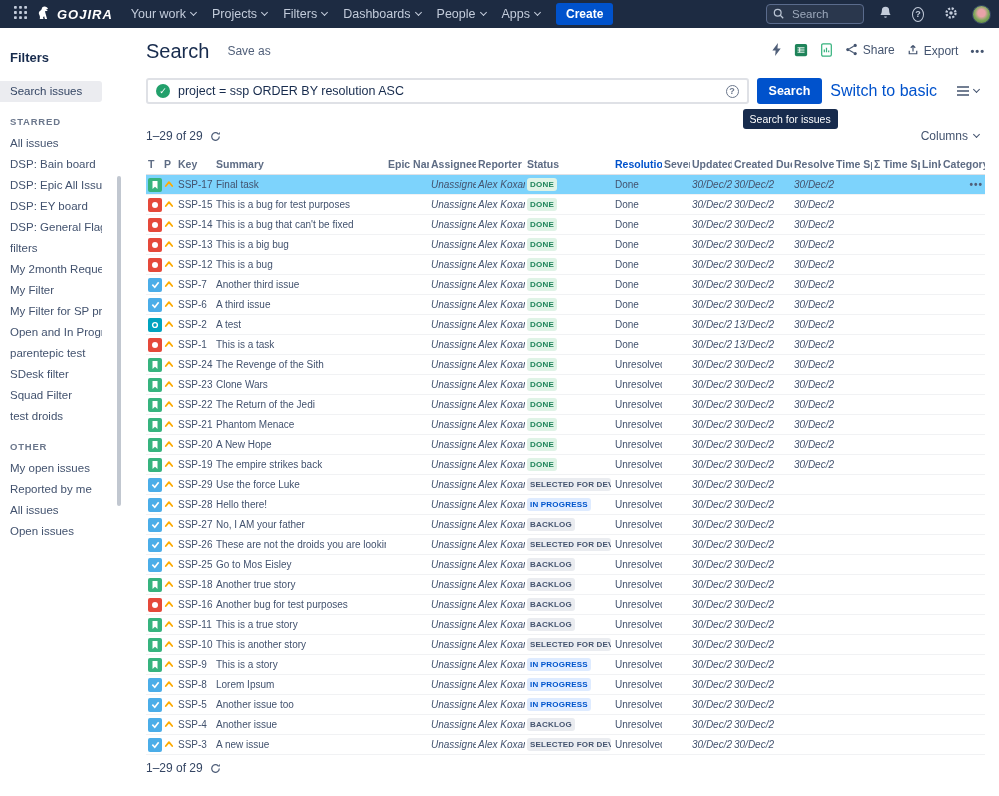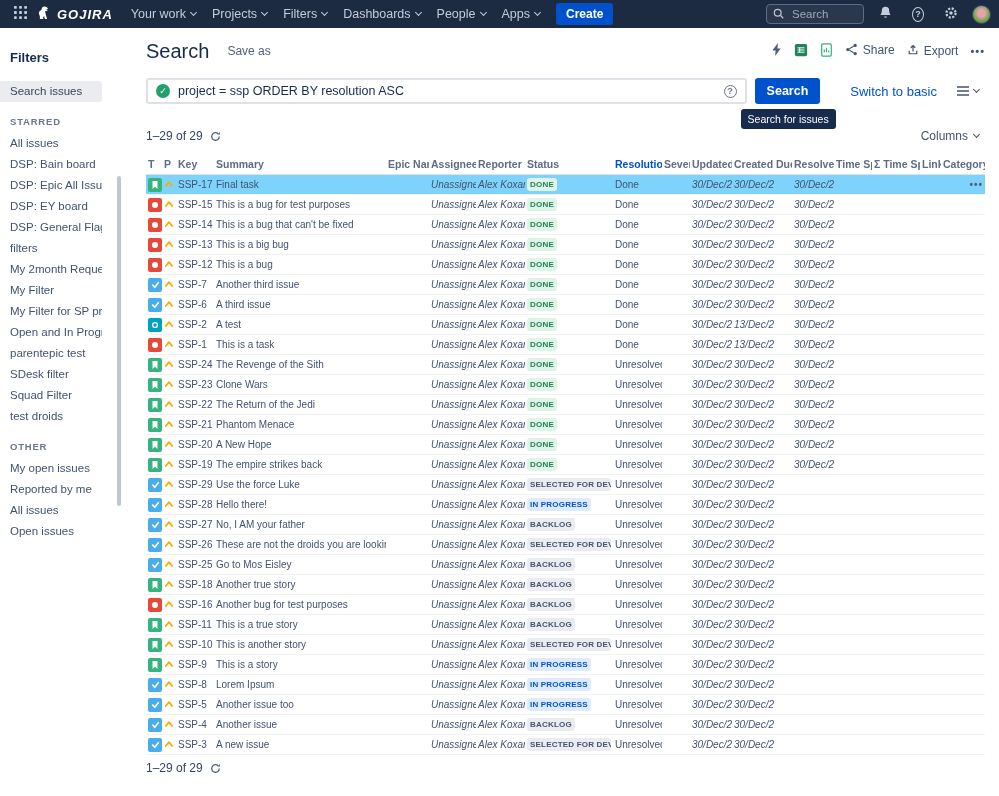--- a/index.html
+++ b/index.html
@@ -65,21 +65,21 @@
   .jql-check { width:14px; height:14px; border-radius:50%; background:#22A06B; color:#fff;
     font-size:9px; display:flex; align-items:center; justify-content:center; flex:none; }
   .jql-help { margin-left:auto; width:13px; height:13px; border:1.5px solid #6B778C;
     border-radius:50%; color:#6B778C; font-size:9px; font-weight:700;
     display:flex; align-items:center; justify-content:center; flex:none; cursor:pointer; }
   .search-btn-wrap { position:relative; }
   .btn-primary { background:var(--accent,#0052CC); color:#fff; border:none; border-radius:3px;
     height:26px; padding:0 12px; font-size:12.5px; font-weight:600; cursor:pointer; }
   .tooltip { position:absolute; top:31px; left:-14px; background:#172B4D; color:#fff;
     font-size:10.5px; padding:4px 7px; border-radius:3px; white-space:nowrap; z-index:5; }
-  .switch-link { color:var(--accent,#0052CC); font-size:13px; white-space:nowrap; cursor:pointer;margin-left:22px; }
+  .switch-link { color:var(--accent,#0052CC); font-size:16px; white-space:nowrap; cursor:pointer; }
   .options-btn { margin-left:6px; background:none; border:none; display:flex;
     align-items:center; gap:5px; color:#44546F; cursor:pointer; }
 
   .results-bar { display:flex; align-items:center; margin-top:24px; }
   .count { font-size:12px; font-weight:400; color:#344563; }
   .refresh { margin-left:7px; display:flex; cursor:pointer; }
   .columns-btn { margin-left:auto; background:none; border:none; display:flex;
     align-items:center; gap:6px; font-size:12px; color:#44546F; cursor:pointer;
     font-family:"Liberation Sans",sans-serif; }
 

